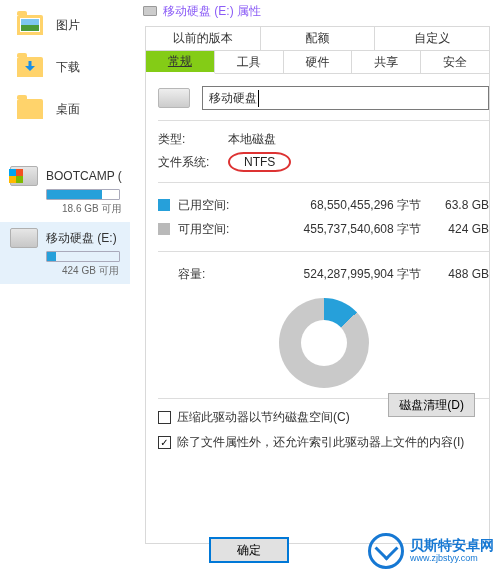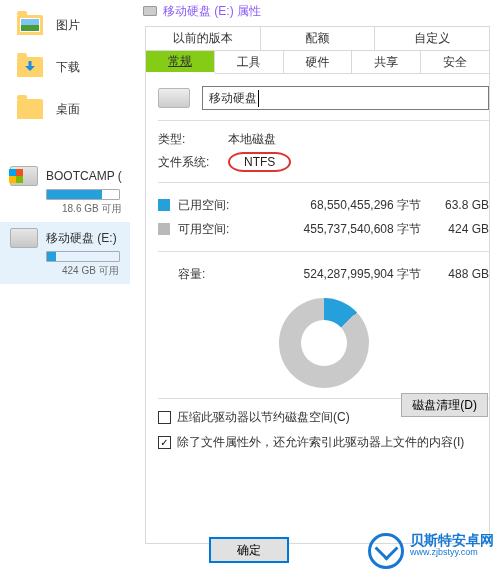--- a/index.html
+++ b/index.html
@@ -54,30 +54,30 @@
   .sq.used { background: #26a0da; }
   .sq.free { background: #b9b9b9; }
   .s-label { width: 64px; }
   .s-bytes { flex: 1; text-align: right; padding-right: 8px; }
   .s-gb { width: 60px; text-align: right; }
 
   .donut-wrap { display: flex; justify-content: center; margin: 12px 0 4px; position: relative; }
   .donut { width: 90px; height: 90px; border-radius: 50%; background: conic-gradient(#26a0da 0 47deg, #c9c9c9 47deg 360deg); position: relative; }
   .donut::after { content: ""; position: absolute; inset: 22px; background: #fff; border-radius: 50%; }
   .donut-label { text-align: center; margin-top: 6px; }
-  .cleanup-btn { position: absolute; right: 12px; bottom: 158px; border: 1px solid #adadad; background: #e1e1e1; height: 24px; padding: 0 10px; font-size: 12px; }
+  .cleanup-btn { position: absolute; right: 25px; bottom: 158px; border: 1px solid #adadad; background: #e1e1e1; height: 24px; padding: 0 10px; font-size: 12px; }
 
   .checkbox-row { display: flex; align-items: center; gap: 6px; margin: 8px 0; }
   .cb { width: 13px; height: 13px; border: 1px solid #333; display: flex; align-items: center; justify-content: center; font-size: 10px; line-height: 1; }
   .cb.checked::after { content: "✓"; color: #000; }
 
   .footer { position: absolute; bottom: 12px; left: 10px; right: 10px; display: flex; align-items: center; }
   .ok-btn { border: 2px solid #0078d7; background: #e1e1e1; width: 80px; height: 26px; font-size: 12px; margin-left: 64px; }
 
-  .watermark { position: absolute; right: 6px; bottom: 6px; display: flex; align-items: flex-start; gap: 6px; }
+  .watermark { position: absolute; right: 6px; bottom: 6px; display: flex; align-items: center; gap: 6px; }
   .wm-circle { width: 36px; height: 36px; border-radius: 50%; border: 3px solid #1678d3; display: flex; align-items: center; justify-content: center; }
   .wm-circle::before { content: ""; width: 14px; height: 14px; border: 3px solid #1678d3; border-top: none; border-left: none; transform: rotate(45deg); margin-bottom: 6px; }
   .wm-text { font-size: 14px; font-weight: bold; color: #1678d3; line-height: 1.1; }
   .wm-text small { font-size: 9px; font-weight: normal; display: block; }
 </style>
 </head>
 <body>
 
 <div class="sidebar">
   <div class="nav-item">

